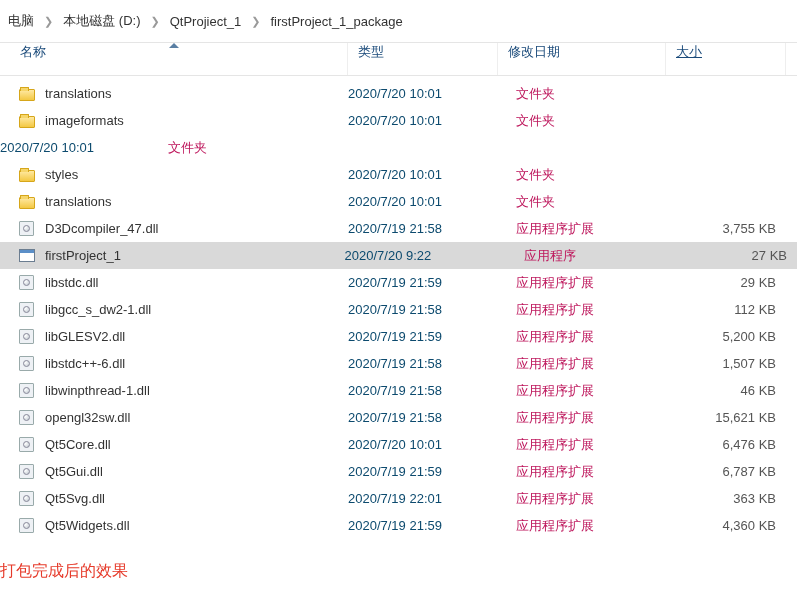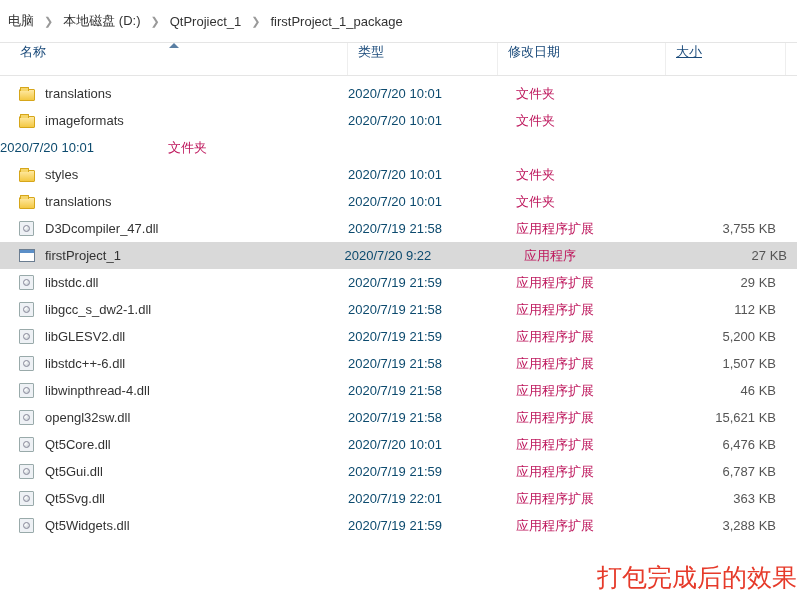--- a/index.html
+++ b/index.html
@@ -122,23 +122,23 @@
   position: relative;
 }
 .icon-exe::before {
   content: '';
   position: absolute;
   top: 0; left: 0; right: 0;
   height: 3px;
   background: #5b8fc8;
 }
 .caption {
-  text-align: right;
+  text-align: left;
   color: #e63a2a;
-  font-size: 25px;
+  font-size: 16px;
   font-family: "SimSun", serif;
   padding: 18px 0 9px;
 }
 </style>
 </head>
 <body>
 
 <div class="breadcrumb">
   <span class="crumb">电脑</span>
   <span class="sep">❯</span>
@@ -279,21 +279,21 @@
       </div>
       <div class="cell-date">2020/7/19 21:58</div>
       <div class="cell-type">应用程序扩展</div>
       <div class="cell-size">1,507 KB</div>
     </div>
     <div class="file-row">
       <div class="cell-name">
         <span class="icon">
           <span class="icon-dll"></span>
         </span>
-        <span>libwinpthread-4.dll</span>
+        <span>libwinpthread-1.dll</span>
       </div>
       <div class="cell-date">2020/7/19 21:58</div>
       <div class="cell-type">应用程序扩展</div>
       <div class="cell-size">46 KB</div>
     </div>
     <div class="file-row">
       <div class="cell-name">
         <span class="icon">
           <span class="icon-dll"></span>
         </span>
@@ -338,17 +338,17 @@
     </div>
     <div class="file-row">
       <div class="cell-name">
         <span class="icon">
           <span class="icon-dll"></span>
         </span>
         <span>Qt5Widgets.dll</span>
       </div>
       <div class="cell-date">2020/7/19 21:59</div>
       <div class="cell-type">应用程序扩展</div>
-      <div class="cell-size">3,288 KB</div>
+      <div class="cell-size">4,360 KB</div>
     </div>
   </div>
 
 <div class="caption">打包完成后的效果</div>
 
 </body></html>

